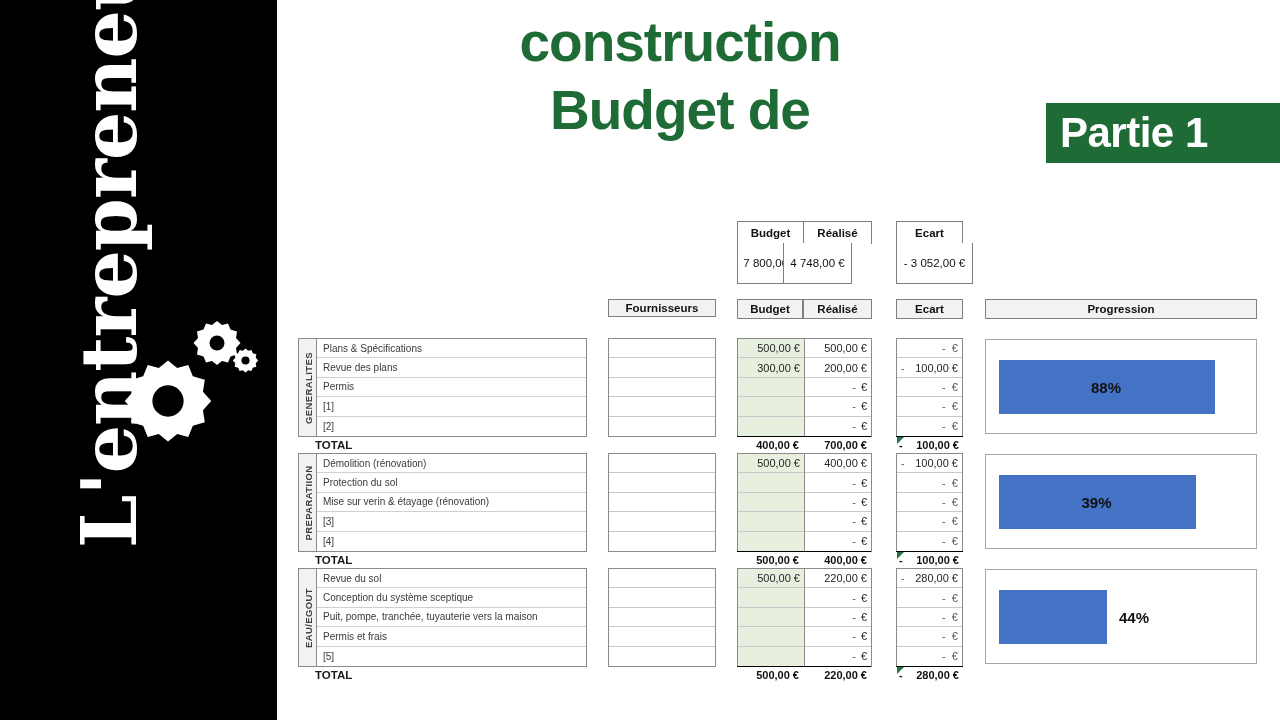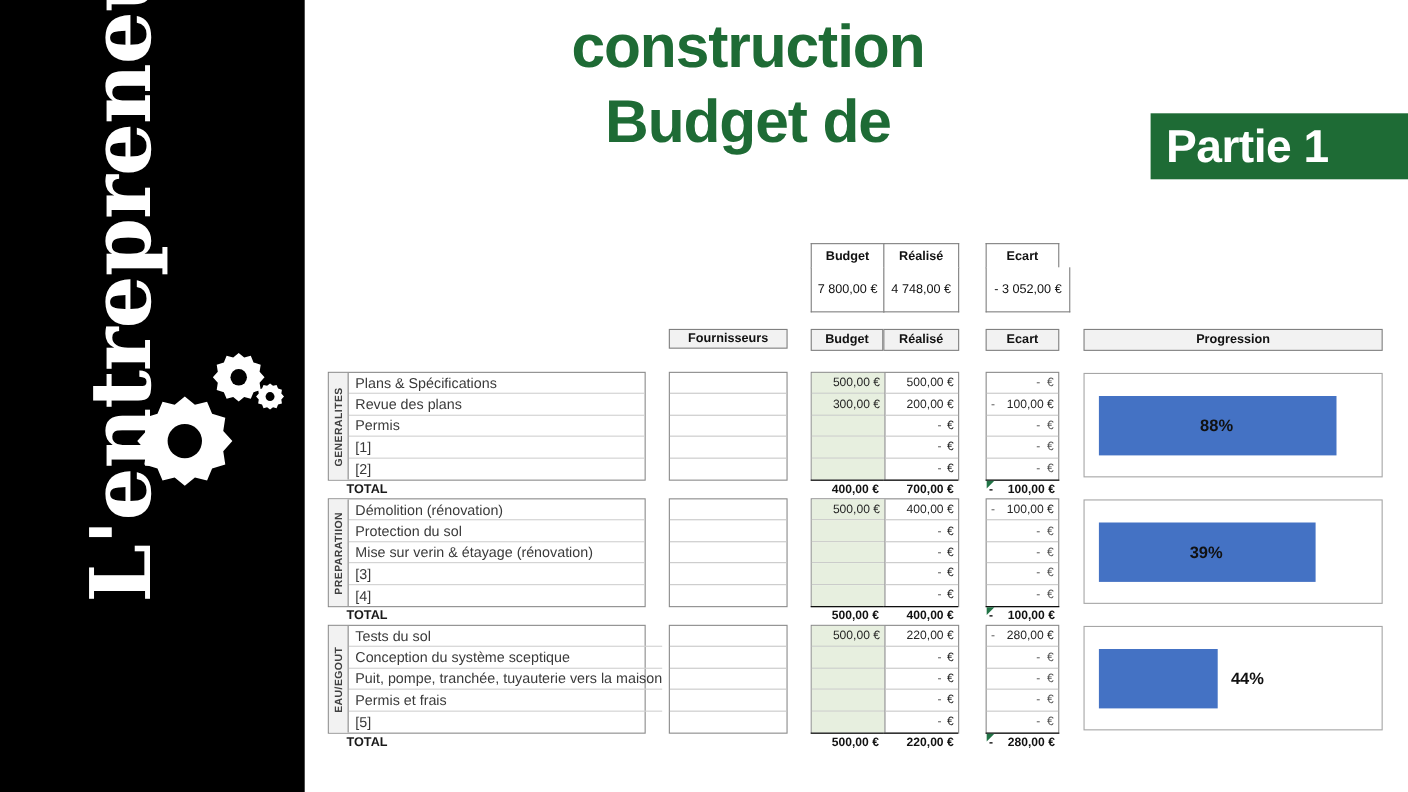--- a/index.html
+++ b/index.html
@@ -71,21 +71,21 @@
     white-space:nowrap;
   }
   .hdr-lbl{font-weight:bold;font-size:11.5px;}
   .grayhdr{background:#f2f2f2;border:1px solid #808080;font-weight:bold;}
 
   
   #sum-dep{left:608px;top:243px;width:108px;height:41px;}
   #sum-bud-h{left:737px;top:221px;width:67px;height:23px;border-bottom:none;}
   #sum-rea-h{left:803px;top:221px;width:69px;height:23px;border-bottom:none;border-left:1px solid #7f7f7f;}
   #sum-bud-v{left:737px;top:243px;width:67px;height:41px;border-top:none;}
-  #sum-rea-v{left:803px;top:243px;width:69px;height:41px;border-top:none;border-left:1px solid #7f7f7f;}
+  #sum-rea-v{left:783px;top:243px;width:69px;height:41px;border-top:none;border-left:1px solid #7f7f7f;}
   #sum-ec-h{left:896px;top:221px;width:67px;height:23px;border-bottom:none;}
   #sum-ec-v{left:896px;top:243px;width:77px;height:41px;border-top:none;}
 
   
   #h-four{left:608px;top:299px;width:108px;height:18px;}
   #h-bud{left:737px;top:299px;width:66px;height:20px;}
   #h-rea{left:803px;top:299px;width:69px;height:20px;}
   #h-ec{left:896px;top:299px;width:67px;height:20px;}
   #h-prog{left:985px;top:299px;width:272px;height:20px;}
   .sec-left{
@@ -107,21 +107,21 @@
     font-size:9.5px;font-weight:bold;color:#404040;
     letter-spacing:0.4px;white-space:nowrap;
   }
   .sec-rows{flex:1;display:flex;flex-direction:column;}
   .task-row{
     height:19.4px;
     box-sizing:border-box;
     border-bottom:1px solid #d0d0d0;
     display:flex;align-items:center;
     padding-left:6px;
-    font-size:13px;color:#3a3a3a;
+    font-size:10px;color:#3a3a3a;
     white-space:nowrap;overflow:hidden;
   }
   .task-row:last-child{border-bottom:none;}
 
   .four-col{
     position:absolute;left:608px;width:108px;
     box-sizing:border-box;border:1px solid #8a8a8a;background:#fff;
     display:flex;flex-direction:column;
   }
   .four-cell{height:19.4px;box-sizing:border-box;border-bottom:1px solid #c8c8c8;}
@@ -390,21 +390,21 @@
       <div class="tot-val" style="left: 896px; width: 67px; top: 554px; padding-right: 4px; box-sizing: border-box;">100,00 €</div>
       <div class="prog-box" style="top: 454px; height: 95px;">
         <div class="prog-bar" style="width: 197px; top: 20px;"></div>
         <div class="prog-pct" style="left: 95.5px; top: 39px;">39%</div>
       </div>
       <div class="sec-left" style="top: 568px; height: 99px;">
         <div class="sec-tab">
           <span>EAU/EGOUT</span>
         </div>
         <div class="sec-rows">
-          <div class="task-row">Tests du sol</div>
+          <div class="task-row">Revue du sol</div>
           <div class="task-row">Conception du système sceptique</div>
           <div class="task-row">Puit, pompe, tranchée, tuyauterie vers la maison</div>
           <div class="task-row">Permis et frais</div>
           <div class="task-row">[5]</div>
         </div>
       </div>
       <div class="four-col" style="top: 568px; height: 99px;">
         <div class="four-cell"></div>
         <div class="four-cell"></div>
         <div class="four-cell"></div>

